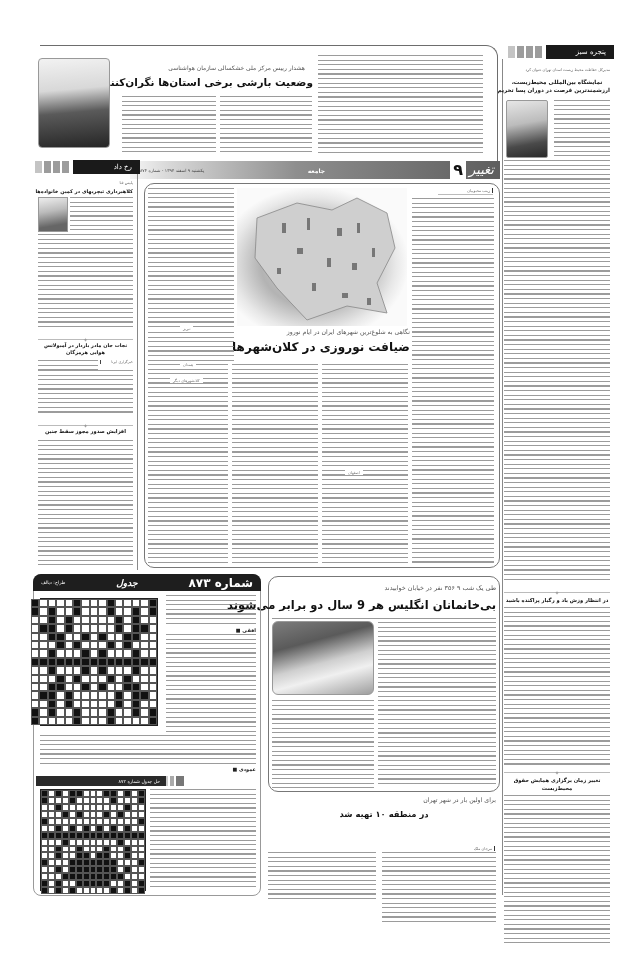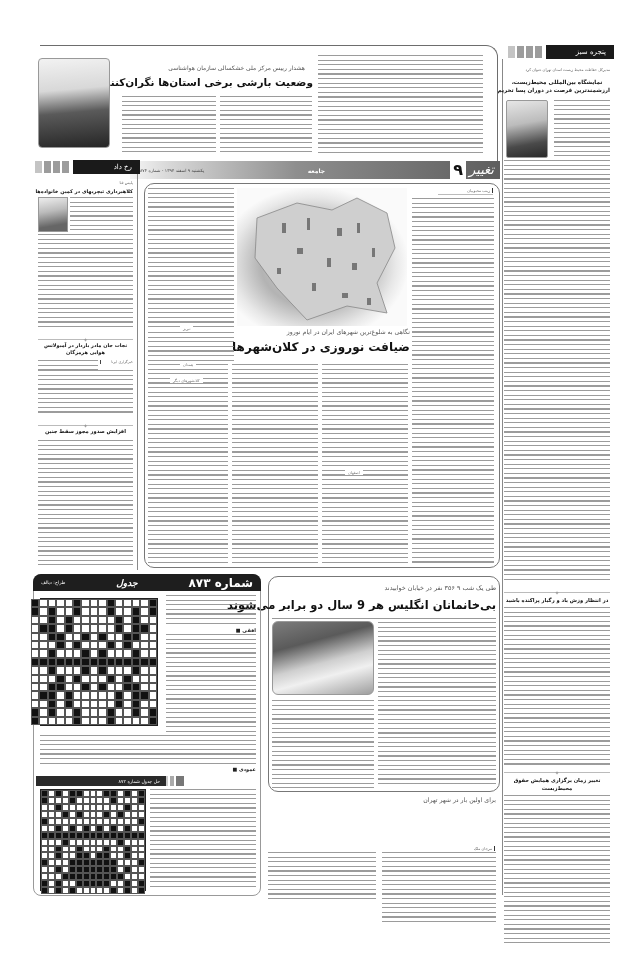--- a/index.html
+++ b/index.html
@@ -154,20 +154,21 @@
 <div class="abs rounded-frame" style="left:268px; top:576px; width:232px; height:216px; border-color:#777;"></div>
 <div class="abs kicker" style="left:272px; top:584px; width:224px; font-size:6.4px; color:#555;">طی یک شب ۹ ۳۵۶ نفر در خیابان خوابیدند</div>
 <div class="abs headline" style="left:272px; top:598px; width:224px; font-size:11.5px;">بی‌خانمانان انگلیس هر 9 سال دو برابر می‌شوند</div>
 <div class="abs" style="left:272px; top:618px; width:224px; height:1px; background:#999;"></div>
 <div class="abs photo" style="left:272px; top:621px; width:102px; height:74px; border-radius:6px; background:linear-gradient(165deg,#7c7c7c 0,#5a5a5a 30%,#cfcfcf 55%,#f0f0f0 70%,#9e9e9e 100%);"></div>
 <div class="abs body-text lines" style="left:378px; top:622px; width:118px; height:165px;"><span style="opacity:0">آمار و ارقام منتشر شده حاکی از این است که در سال ۲۰۱۵ و در یک شب معمولی پاییزی ۳۵۶۹ نفر در خیابان خوابیده بودند که این رقم در مقایسه با آمار ۲۷۴۴ نفر سال گذشته افزایش ۳۰ درصدی داشته است.</span></div>
 <div class="abs body-text lines" style="left:272px; top:700px; width:102px; height:88px;"><span style="opacity:0">میزان روزافتعادها از جمله عامل نخست بزرگترین و بارهای است ۲۶۵ بی‌خانمان و کارتن‌خواب حضور دارند. طبق گزارش خود نوشت فقط در لندن ۲۳ درصد از افزایش‌ها است.</span></div>
 
 <div class="abs kicker" style="left:272px; top:796px; width:224px; font-size:6.2px; color:#555;">برای اولین بار در شهر تهران</div>
 <div class="abs headline" style="left:272px; top:808px; width:224px; font-size:8.4px; line-height:12px;">
+  <div>در منطقه ۱۰ تهیه شد</div>
 </div>
 <div class="abs" style="left:455px; top:846px; width:40px; font-size:3.8px; color:#666; text-align:right;">
   <span style="border-right:1px solid #333; padding-right:2px;">مرجان ملک</span>
 </div>
 <div class="abs body-text lines" style="left:382px; top:852px; width:114px; height:70px;"><span style="opacity:0">شهردار منطقه ۱۰ از تهیه شناسنامه آفات، بیماری‌ها و پوشش گیاهان در بوستان‌های منطقه به ابتکار اداره فضای سبز برای اولین بار در سطح شهر تهران خبر داد.</span></div>
 <div class="abs body-text lines" style="left:268px; top:852px; width:108px; height:50px;"><span style="opacity:0">گیاهی در فضای سبز شهری به عنوان یکی از مهم‌ترین عوامل کاهش دهنده آلودگی شهر و منبع تولید اکسیژن و زیست گونه‌های جانوری محسوب می‌شود.</span></div>
 
 <div class="abs rounded-frame" style="left:33px; top:574px; width:228px; height:322px; border-color:#999; border-radius:8px;"></div>
 <div class="abs" style="left:33px; top:574px; width:228px; height:17px; background:#1e1e1e; border-radius:8px 8px 0 0; color:#fff; display:flex; align-items:center; justify-content:space-between; padding:0 8px;">
   <span style="font-size:12px; font-weight:bold;">شماره ۸۷۳</span>

